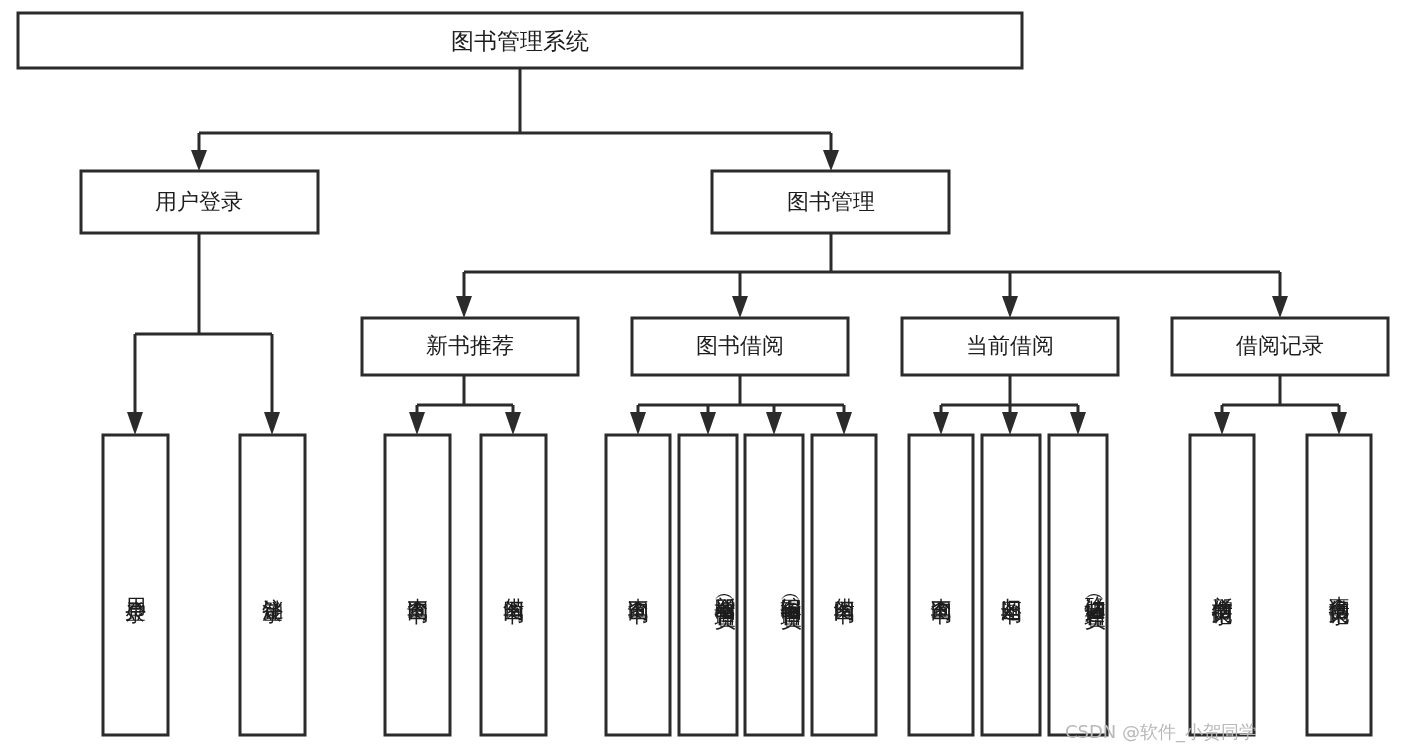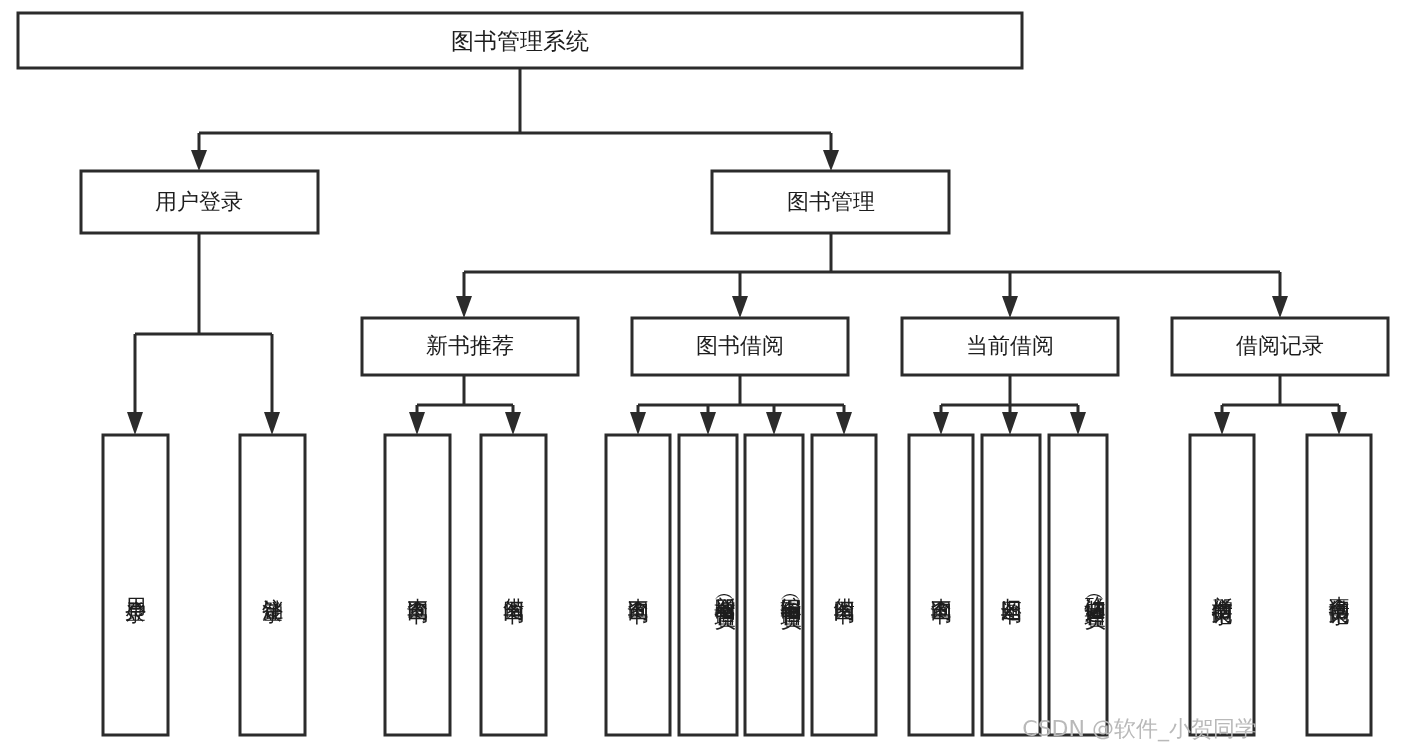--- a/index.html
+++ b/index.html
@@ -71,21 +71,21 @@
     pointer-events: none;
   }
   .vlabel.centered {
     align-items: center;
   }
   .watermark {
     position: absolute;
     right: 12px;
     bottom: 3px;
     font-family: "DejaVu Sans", "Liberation Sans", sans-serif;
-    font-size: 22px;
+    font-size: 18px;
     color: #b9b9b9;
     white-space: nowrap;
     user-select: none;
   }
 </style>
 </head>
 <body>
 
 <div id="diagram-root">
 

